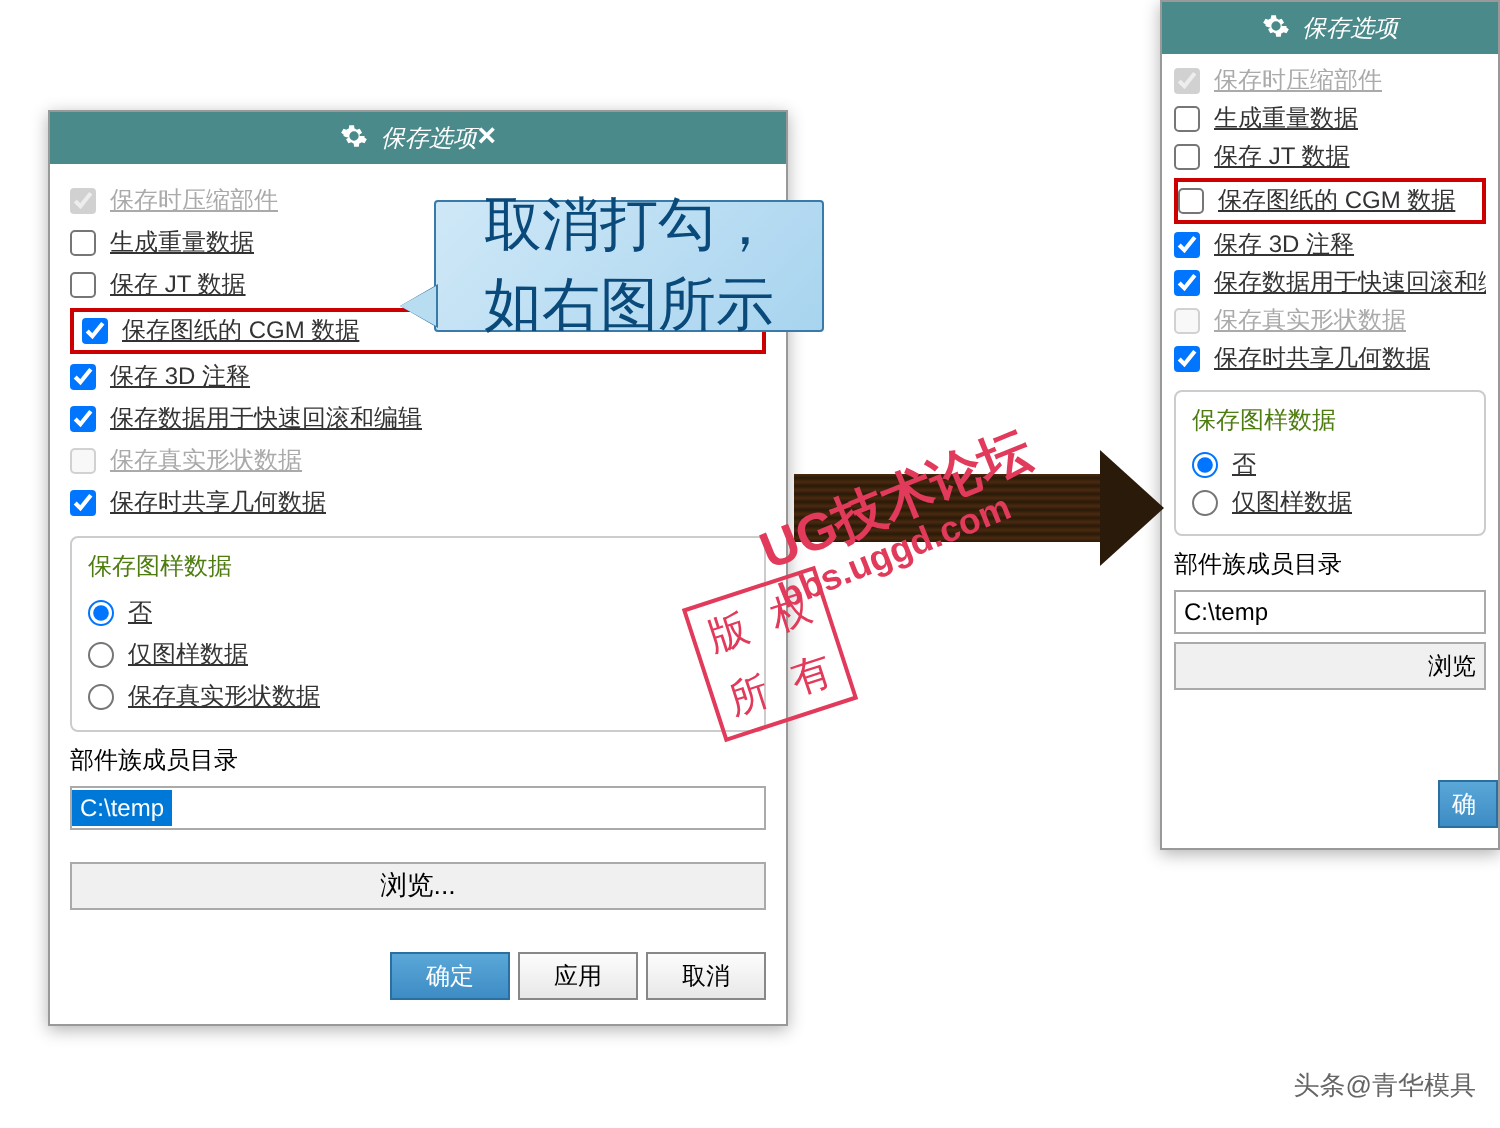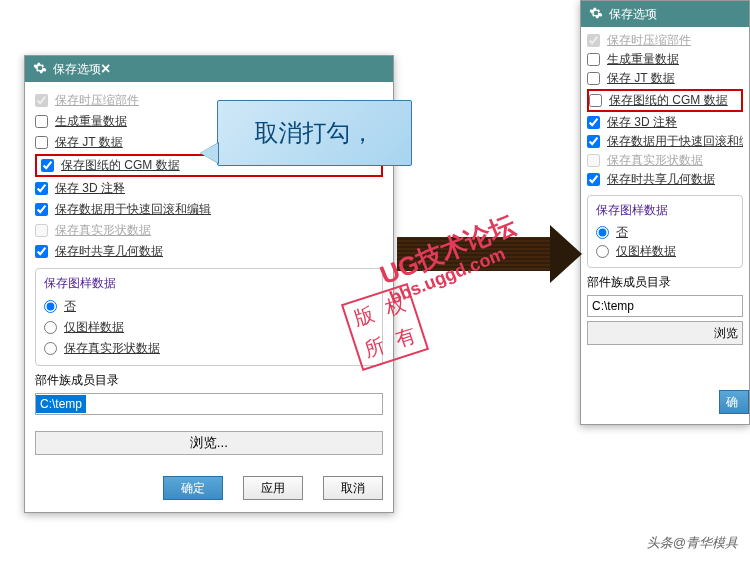--- a/index.html
+++ b/index.html
@@ -20,21 +20,22 @@
     }
     .dialog-left { left: 24px; top: 55px; width: 370px; height: 458px; }
     .dialog-right { right: 0; top: 0; width: 170px; height: 425px; }
     .titlebar {
       background: #4a8a8a;
       color: #fff;
       height: 26px;
       display: flex;
       align-items: center;
       padding: 0 8px;
-      justify-content: flex-start;
+      justify-content: center;
+      font-style: italic;
     }
     .titlebar-left { display: flex; align-items: center; gap: 6px; }
     .gear-icon svg { width: 14px; height: 14px; }
     .close-icon { cursor: pointer; font-size: 16px; font-weight: bold; }
     .body { padding: 8px 10px 10px 10px; }
     .row {
       display: flex;
       align-items: center;
       gap: 4px;
       padding: 2px 0;
@@ -53,21 +54,21 @@
       border: 2px solid #cc0000;
       padding: 0px 3px;
       margin: 1px 0;
     }
     .group {
       border: 1px solid #ccc;
       border-radius: 4px;
       margin-top: 6px;
       padding: 4px 8px 6px 8px;
     }
-    .group-title { color: #4c1d95; padding: 2px 0 4px 0; }
+    .group-title { color: #4d7c0f; padding: 2px 0 4px 0; }
     .label-row { padding: 6px 0 4px 0; }
     .text-input {
       width: 100%;
       border: 1px solid #aaa;
       padding: 3px 4px;
       background: #fff;
       font-size: 12px;
     }
     .input-wrap {
       border: 1px solid #aaa;
@@ -86,21 +87,21 @@
     .browse-btn {
       width: 100%;
       height: 24px;
       border: 1px solid #aaa;
       background: #f0f0f0;
       margin-top: 16px;
       cursor: pointer;
     }
     .bottom-btns {
       display: flex;
-      gap: 20px;
+      gap: 4px;
       padding: 8px 10px;
       position: absolute;
       bottom: 4px;
       right: 0;
     }
     .btn {
       min-width: 60px;
       height: 24px;
       border: 1px solid #888;
       background: linear-gradient(#fcfcfc, #e8e8e8);
@@ -113,21 +114,21 @@
       left: 217px;
       top: 100px;
       width: 195px;
       height: 66px;
       background: linear-gradient(135deg, #cfe8f7, #a8d4ef);
       border: 1px solid #3a7aa8;
       display: flex;
       flex-direction: column;
       justify-content: center;
       align-items: center;
-      font-size: 24px;
+      font-size: 29px;
       color: #0a4a7a;
       border-radius: 2px;
       z-index: 5;
     }
     .callout-arrow {
       position: absolute;
       left: -18px;
       top: 42px;
       width: 0; height: 0;
       border-top: 10px solid transparent;
@@ -197,21 +198,20 @@
       z-index: 6;
       pointer-events: none;
     }
     .stamp div { display: flex; align-items: center; justify-content: center; }
     .credit {
       position: absolute;
       right: 12px;
       bottom: 12px;
       font-size: 13px;
       color: #666;
-      font-style: italic;
     }
     .dialog-right .body { padding: 4px 6px; font-size: 12px; }
     .dialog-right .row { padding: 1px 0; white-space: nowrap; overflow: hidden; }
     .partial-btn {
       position: absolute;
       right: 0;
       bottom: 10px;
       width: 30px;
       height: 24px;
       background: linear-gradient(#5aa7d8, #3d8cc4);
@@ -307,20 +307,21 @@
   <div class="bottom-btns">
     <button class="btn primary">确定</button>
     <button class="btn">应用</button>
     <button class="btn">取消</button>
   </div>
 </div>
 
 <div class="callout">
   <div class="callout-arrow"></div>
   <div>取消打勾，</div>
+  <div>如右图所示</div>
 </div>
 
 <div class="wood-arrow">
   <div class="wood-arrow-body"></div>
   <div class="wood-arrow-head"></div>
 </div>
 
 <div class="dialog dialog-right">
   <div class="titlebar">
     <div class="titlebar-left">

